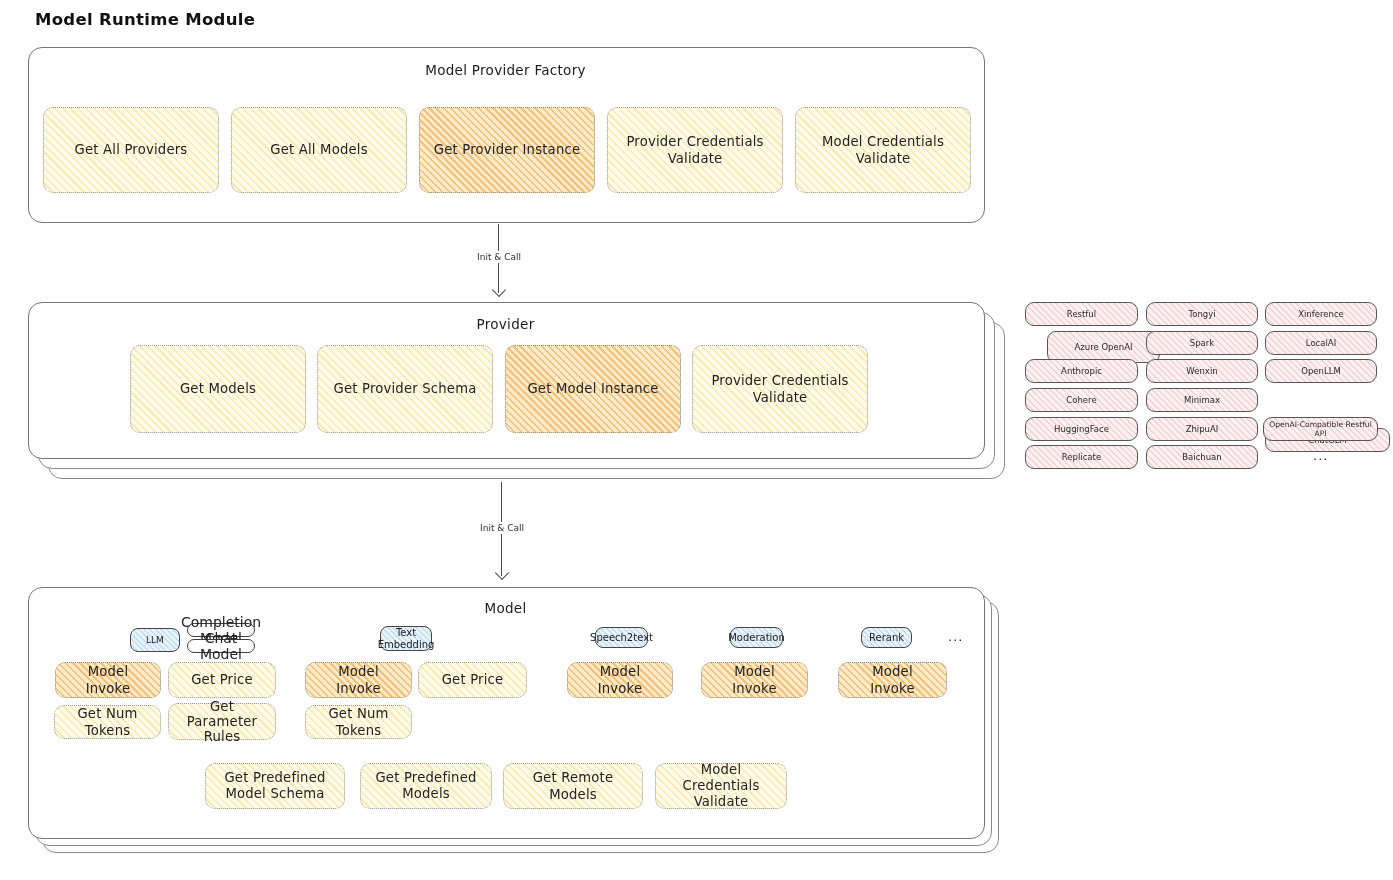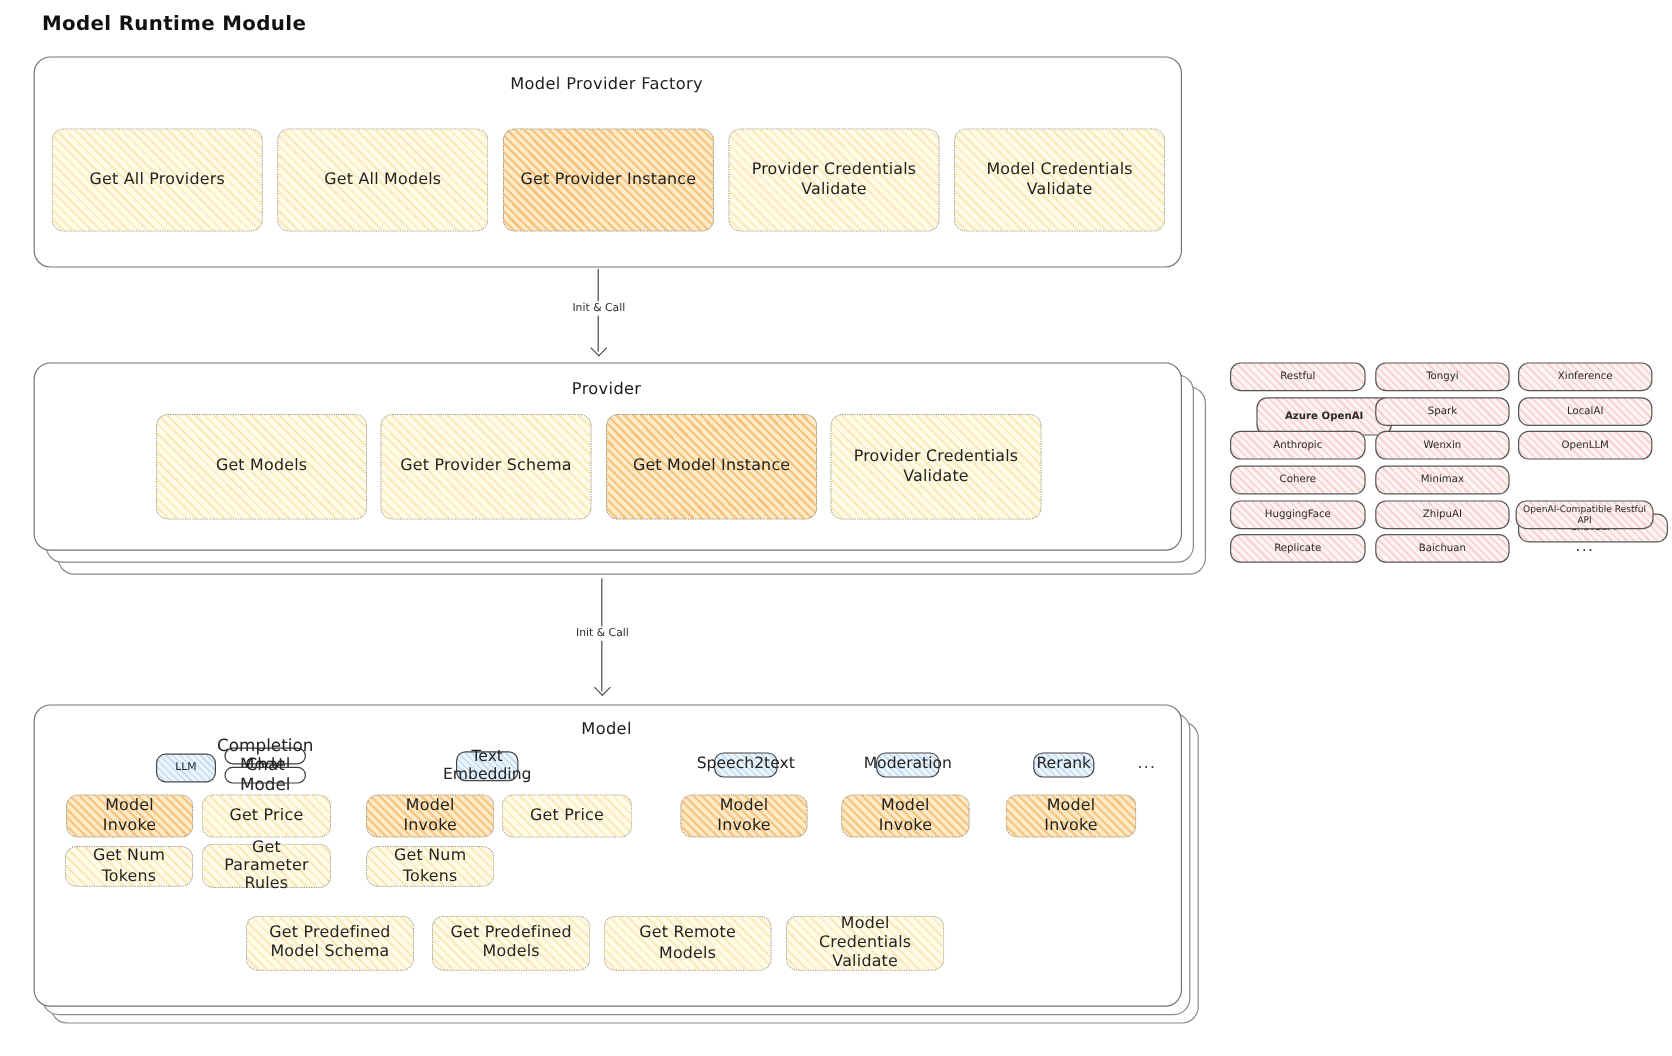--- a/index.html
+++ b/index.html
@@ -44,21 +44,21 @@
     border:1.4px solid #565656;
   }
   
   .tag{
     position:absolute;display:flex;align-items:center;justify-content:center;text-align:center;
     border-radius:8px;font-size:9px;color:#222;box-sizing:border-box;padding:0 2px;line-height:1.15;
     background-color:#eaf4fc;
     background-image:repeating-linear-gradient(45deg,rgba(110,170,220,.3) 0 1.3px,transparent 1.3px 4px);
     border:1.3px solid #454545;
   }
-  .tag.small{font-size:13px;}
+  .tag.small{font-size:10px;}
   .chip{
     position:absolute;display:flex;align-items:center;justify-content:center;text-align:center;
     border-radius:7px;font-size:14px;color:#222;background:#fff;border:1.3px solid #3e3e3e;box-sizing:border-box;
   }
   .ellipsis{position:absolute;font-size:13px;color:#333;letter-spacing:1px;}
   
   .arrow{position:absolute;width:12px;}
   .arrow .line{position:absolute;left:5px;top:0;bottom:2px;width:0;border-left:1.4px solid #4a4a4a;}
   .arrow .head{
     position:absolute;bottom:0;left:1.2px;width:9px;height:9px;
@@ -95,21 +95,21 @@
   <div class="stack-layer" style="left:38px;top:312px;width:955px;height:155px;"></div>
   <div class="frame" style="left:28px;top:302px;width:955px;height:155px;"></div>
   <div class="section-title" style="left:28px;width:955px;top:316px;">Provider</div>
 
   <div class="fn yellow" style="left:130px;top:345px;width:176px;height:88px;">Get Models</div>
   <div class="fn yellow" style="left:317px;top:345px;width:176px;height:88px;">Get Provider Schema</div>
   <div class="fn orange" style="left:505px;top:345px;width:176px;height:88px;text-align:right;">Get Model Instance</div>
   <div class="fn yellow" style="left:692px;top:345px;width:176px;height:88px;">Provider Credentials Validate</div>
 
   <div class="pill" style="left:1025px;top:302px;width:113px;height:24px;">Restful</div>
-  <div class="pill" style="left:1047px;top:331px;width:113px;height:32px;font-weight:bold;">Azure OpenAI</div>
+  <div class="pill" style="left:1047px;top:331px;width:113px;height:32px;">Azure OpenAI</div>
   <div class="pill" style="left:1025px;top:359px;width:113px;height:24px;">Anthropic</div>
   <div class="pill" style="left:1025px;top:388px;width:113px;height:24px;">Cohere</div>
   <div class="pill" style="left:1025px;top:417px;width:113px;height:24px;">HuggingFace</div>
   <div class="pill" style="left:1025px;top:445px;width:113px;height:24px;">Replicate</div>
 
   <div class="pill" style="left:1146px;top:302px;width:112px;height:24px;">Tongyi</div>
   <div class="pill" style="left:1146px;top:331px;width:112px;height:24px;">Spark</div>
   <div class="pill" style="left:1146px;top:359px;width:112px;height:24px;">Wenxin</div>
   <div class="pill" style="left:1146px;top:388px;width:112px;height:24px;">Minimax</div>
   <div class="pill" style="left:1146px;top:417px;width:112px;height:24px;">ZhipuAI</div>

